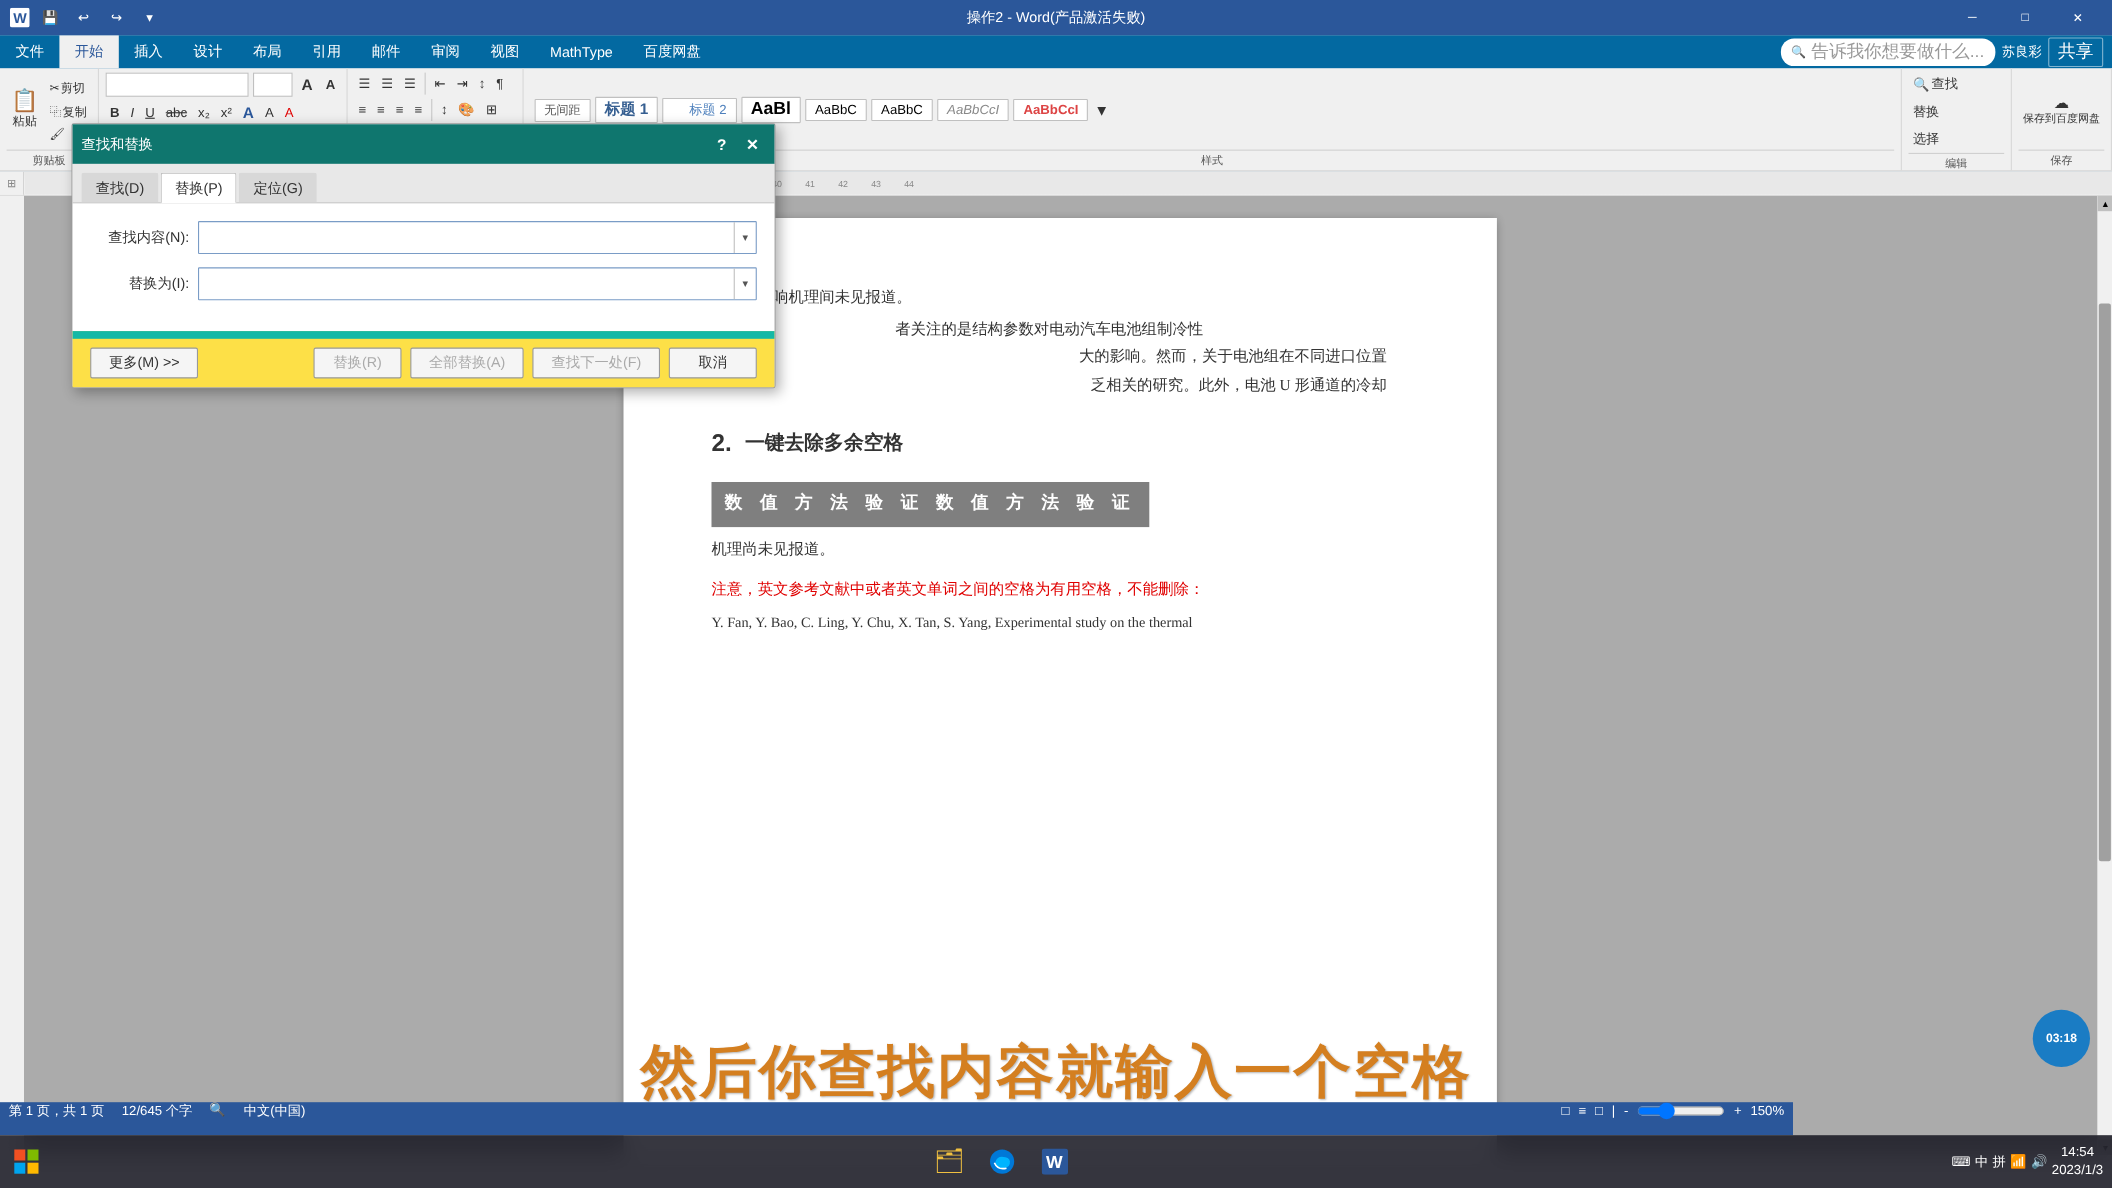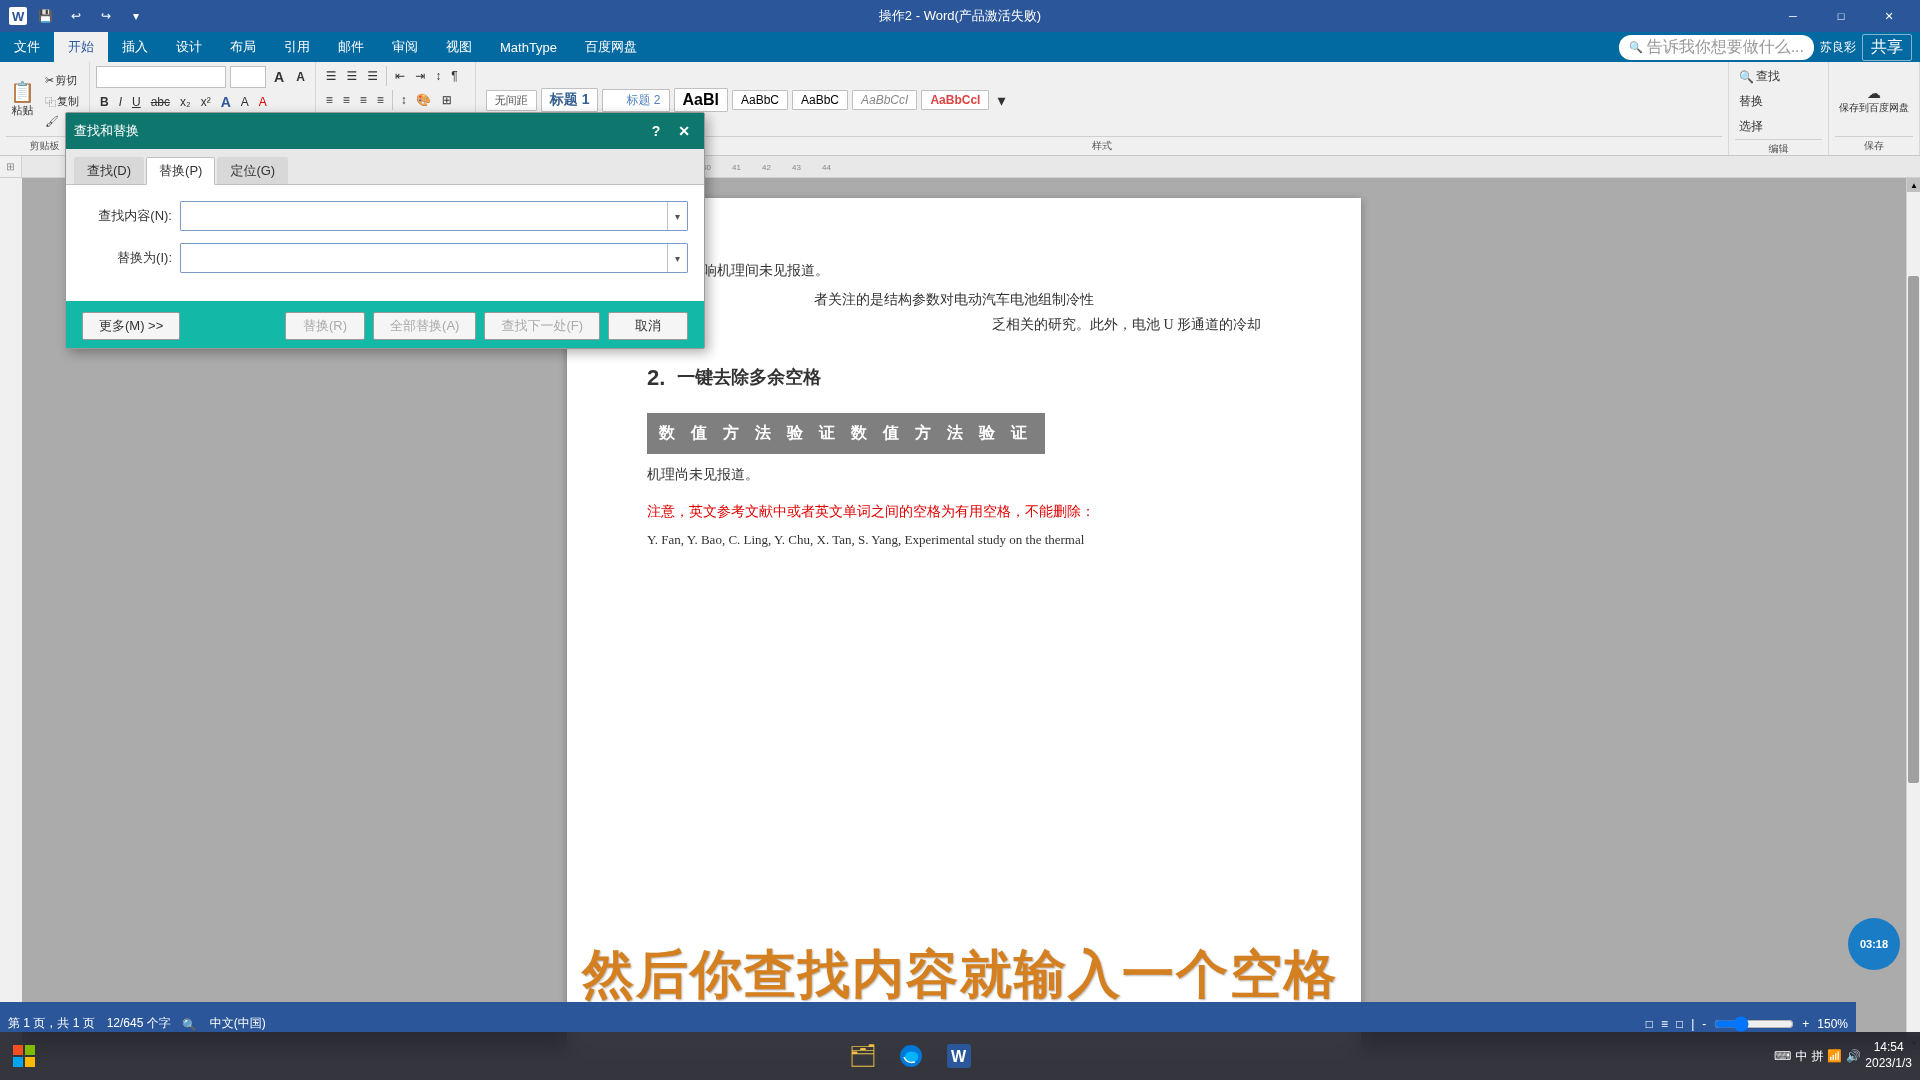--- a/index.html
+++ b/index.html
@@ -272,22 +272,22 @@
     }
     .dialog-options-value {
       font-size: 13px;
       color: #333;
     }
     .dialog-footer {
       display: flex;
       align-items: center;
       padding: 8px 16px;
       gap: 8px;
-      background: #14b8a6;
-      border-top: 3px solid #14b8a6;
+      background: #fde047;
+      border-top: 7px solid #14b8a6;
     }
     .dialog-btn {
       padding: 4px 16px;
       border: 1px solid #999;
       border-radius: 2px;
       cursor: pointer;
       font-size: 13px;
       background: #f5f5f5;
       color: #333;
       min-width: 80px;
@@ -742,20 +742,23 @@
       
       <div class="body-text" style="margin-bottom:4px;">
         <span>性能的影响机理间未见报道。</span>
       </div>
 
       
       <div class="body-text" style="text-align:center;padding-right:20px;">
         <span>者关注的是结构参数对电动汽车电池组制冷性</span>
       </div>
       <div class="body-text" style="text-align:right;padding-right:20px;">
+        <span>大的影响。然而，关于电池组在不同进口位置</span>
+      </div>
+      <div class="body-text" style="text-align:right;padding-right:20px;">
         <span>乏相关的研究。此外，电池 U 形通道的冷却</span>
       </div>
 
       
       <div style="display:flex;align-items:center;gap:12px;margin:20px 0 8px 0;">
         <span style="font-size:22px;font-weight:bold;">2.</span>
         <span style="font-size:18px;font-weight:bold;">一键去除多余空格</span>
       </div>
 
       
@@ -836,21 +839,21 @@
       <div class="dialog-btn disabled">替换(R)</div>
       <div class="dialog-btn disabled">全部替换(A)</div>
       <div class="dialog-btn disabled">查找下一处(F)</div>
       <div class="dialog-btn">取消</div>
     </div>
   </div>
 </div>
 
 <div class="overlay-text">然后你查找内容就输入一个空格</div>
 
-<div class="status-bar" style="position:fixed;bottom:48px;width:1856px;height:30px;background:#2b579a;display:flex;align-items:flex-end;padding:0 8px;color:white;font-size:12px;gap:12px;z-index:400;">
+<div class="status-bar" style="position:fixed;bottom:48px;width:1630px;height:30px;background:#2b579a;display:flex;align-items:flex-start;padding:0 8px;color:white;font-size:12px;z-index:400;">
   <span>第 1 页，共 1 页</span>
   <span>12/645 个字</span>
   <span>🔍</span>
   <span>中文(中国)</span>
   <div style="flex:1;"></div>
   <div style="display:flex;align-items:center;gap:8px;">
     <span>□</span>
     <span>≡</span>
     <span>□</span>
     <span>|</span>

